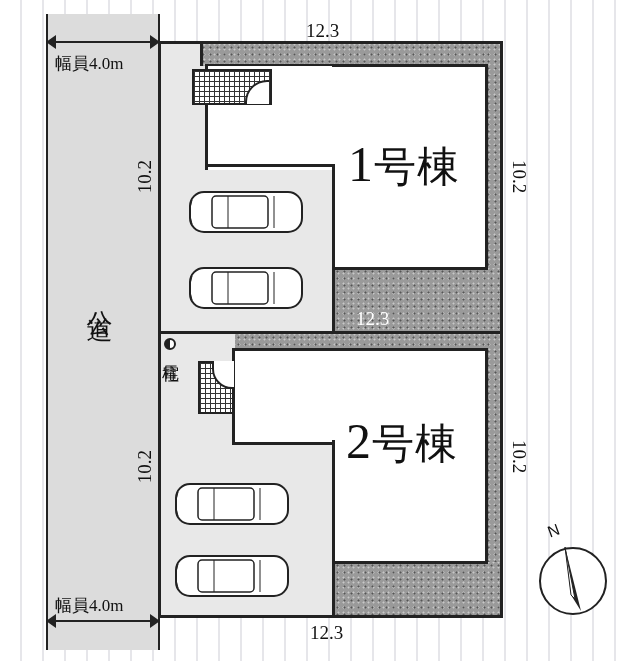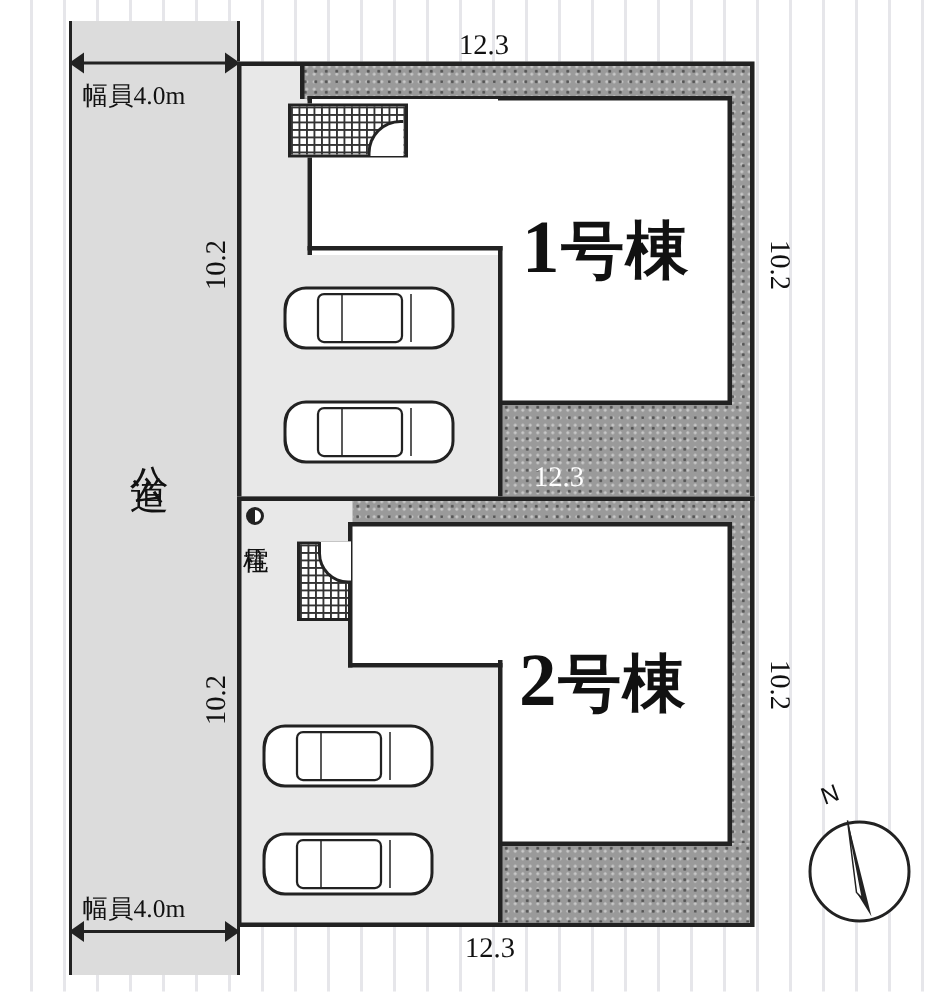--- a/index.html
+++ b/index.html
@@ -14,21 +14,21 @@
   .arrow-line{height:2px;background:#222;}
   .lot{background:#e8e8e8;border:3px solid #222;box-sizing:border-box;}
   .gravel{background-color:#9a9a9a;
     background-image:radial-gradient(#555 0.8px,transparent 1.2px),radial-gradient(#c8c8c8 0.8px,transparent 1.2px);
     background-size:7px 7px,5px 5px;background-position:0 0,2px 3px;}
   .house{background:#fff;border:3px solid #222;box-sizing:border-box;}
   .hatch{background:#fff;background-image:linear-gradient(#333 1px,transparent 1px),linear-gradient(90deg,#333 1px,transparent 1px);background-size:5px 5px;border:2px solid #222;box-sizing:border-box;}
   .dim{font-size:19px;}
   .vert{writing-mode:vertical-rl;transform:rotate(180deg);}
   .vert-cw{writing-mode:vertical-rl;}
-  .house-label{font-size:42px;font-weight:bold;letter-spacing:1px;}
+  .house-label{font-size:42px;font-weight:normal;letter-spacing:1px;}
   .house-label .num{font-size:50px;}
 </style>
 </head>
 <body>
 
 <div class="abs road"></div>
 <div class="abs road-label">公道</div>
 
 <div class="abs arrow-line" style="left:48px;top:41px;width:110px;"></div>
 <div class="abs" style="left:46px;top:35px;width:0;height:0;border-top:7px solid transparent;border-bottom:7px solid transparent;border-right:10px solid #222;"></div>
@@ -78,21 +78,21 @@
 <div class="abs lot" style="left:158px;top:331px;width:345px;height:287px;"></div>
 <div class="abs gravel" style="left:235px;top:334px;width:265px;height:16px;"></div>
 <div class="abs gravel" style="left:485px;top:334px;width:15px;height:281px;"></div>
 <div class="abs gravel" style="left:334px;top:562px;width:166px;height:53px;"></div>
 <div class="abs" style="left:332px;top:562px;width:3px;height:53px;background:#222;"></div>
 <div class="abs house" style="left:232px;top:348px;width:256px;height:97px;border-bottom:none;"></div>
 <div class="abs house" style="left:332px;top:440px;width:156px;height:124px;border-top:none;"></div>
 <div class="abs" style="left:232px;top:442px;width:103px;height:3px;background:#222;"></div>
 <div class="abs hatch" style="left:198px;top:361px;width:36px;height:53px;"></div>
 <div class="abs" style="left:212px;top:361px;width:20px;height:26px;background:#fff;border-bottom-left-radius:20px;border-bottom:2px solid #222;border-left:2px solid #222;"></div>
-<div class="abs house-label" style="left:346px;top:424px;"><span class="num">2</span><span>号棟</span></div>
+<div class="abs house-label" style="left:346px;top:412px;"><span class="num">2</span><span>号棟</span></div>
 
 <div class="abs" style="left:164px;top:338px;width:12px;height:12px;border-radius:50%;border:2px solid #222;box-sizing:border-box;background:linear-gradient(90deg,#222 50%,#fff 50%);"></div>
 <div class="abs" style="left:162px;top:352px;font-size:17px;writing-mode:vertical-rl;line-height:1;">電柱</div>
 
 <svg class="abs" style="left:172px;top:478px;" width="122" height="52" viewBox="0 0 122 52">
     <rect x="4" y="6" width="112" height="40" rx="14" fill="#fff" stroke="#222" stroke-width="2"></rect>
     <rect x="26" y="10" width="56" height="32" rx="4" fill="none" stroke="#222" stroke-width="1.5"></rect>
     <line x1="42" y1="10" x2="42" y2="42" stroke="#222"></line>
     <line x1="88" y1="10" x2="88" y2="42" stroke="#222"></line>
     <path d="M6 14 Q2 26 6 38" fill="none" stroke="#222"></path>

